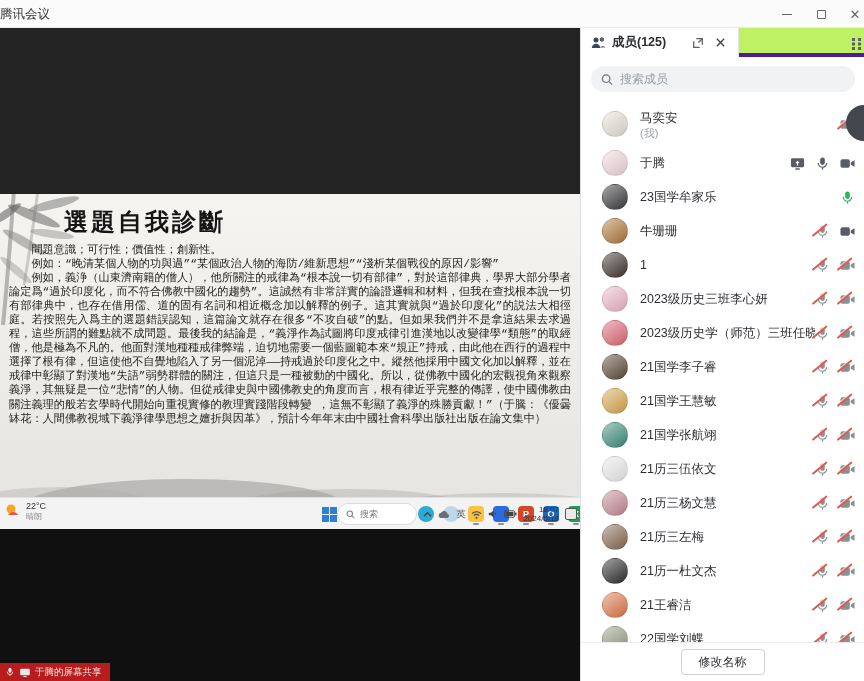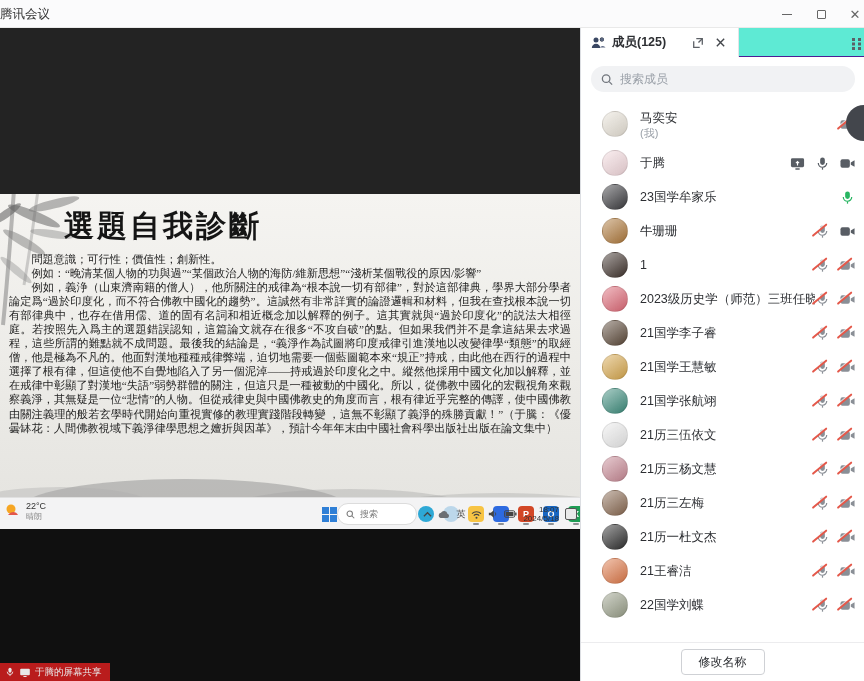--- a/index.html
+++ b/index.html
@@ -21,22 +21,22 @@
   
   .share { position:absolute; left:0; top:28px; width:580px; height:653px; background:#232323; }
   .share-bottom { position:absolute; left:0; top:501px; width:100%; height:152px; background:#101010; }
 
   
   .slide { position:absolute; left:0; top:166px; width:580px; height:303px;
            background:linear-gradient(180deg,#f5f4f1 0%,#ecebe7 60%,#e6e5e1 100%);
            overflow:hidden; }
   .bamboo { position:absolute; left:-6px; top:-4px; opacity:.85; }
   .slide-title { position:relative; z-index:2; margin:12px 0 5px 64px;
-                 font-size:30px; font-weight:bold; letter-spacing:3px; color:#151515; }
-  .slide-body { position:relative; z-index:2; padding:0 9px; font-family:Liberation Serif, serif;
+                 font-size:24px; font-weight:bold; letter-spacing:3px; color:#151515; }
+  .slide-body { position:relative; z-index:2; padding:0 9px; font-family:Liberation Mono, monospace;
                 font-size:11.2px; line-height:14.05px; color:#232323; text-align:justify; }
   .slide-body p { text-indent:2em; margin:0; }
   .mountains { position:absolute; left:0; bottom:-6px; width:100%; height:52px; z-index:1; }
 
   
   .taskbar { position:absolute; left:0; top:469px; width:580px; height:32px;
              background:#f3f3f4; border-top:1px solid #e0e0e0; }
   .tb-weather { position:absolute; left:4px; top:3px; display:flex; align-items:center; gap:4px; }
   .tb-weather .w-icon { width:18px; height:18px; }
   .tb-weather .w-temp { font-size:9px; color:#333; line-height:11px; }
@@ -61,21 +61,21 @@
   
   .share-badge { position:absolute; left:0; bottom:0; height:18px; background:#b91c1c;
                  display:flex; align-items:center; gap:4px; padding:0 8px 0 5px; z-index:5; }
   .share-badge span.lbl { color:#e8e8e8; font-size:9.5px; white-space:nowrap; }
   .share-badge svg { display:block; }
 
   
   .panel { position:absolute; left:580px; top:28px; width:284px; height:653px;
            background:#fff; border-left:1px solid #dcdee2; }
   .panel-header { position:absolute; left:0; top:0; width:100%; height:29px;
-                  background:#5eead4; border-bottom:1px solid #4c1d95; }
+                  background:#bef264; border-bottom:4px solid #4c1d95; }
   .panel-tab { position:absolute; left:0; top:0; width:158px; height:29px; background:#fff;
                border-right:1px solid #e2e4e8; display:flex; align-items:center; padding:0 10px; gap:6px; }
   .panel-tab .tab-label { font-size:12.5px; font-weight:bold; color:#2d2f33; flex:1; }
   .tab-ctl { display:flex; align-items:center; justify-content:center; width:16px; height:16px; color:#5c6066; }
   .hdr-more { position:absolute; right:2px; top:8px; color:#5c6066; }
 
   .search-wrap { position:absolute; left:10px; top:38px; width:264px; height:26px;
                  background:#f1f2f4; border-radius:13px; display:flex; align-items:center;
                  padding:0 10px; gap:7px; }
   .search-wrap input { border:0; outline:0; background:transparent; font-size:12px; color:#333;
@@ -410,20 +410,42 @@
             </span>
             <span class="status muted">
               <svg width="15" height="15" viewBox="0 0 16 16">
                 <rect x="0.5" y="3.5" width="10" height="9" rx="2" fill="currentColor"></rect>
                 <path d="M11.5 6.8 L15.5 4.6 V11.4 L11.5 9.2 Z" fill="currentColor"></path>
               </svg>
             </span>
           </div>
   </div>
 
+  <div class="member-row">
+    <div class="avatar" style="background-color: rgb(240, 184, 202);"></div>
+    <div class="member-text">
+      <span class="member-name">2023级历史三班李心妍</span>
+
+    </div>
+    <div class="row-status">
+            <span class="status muted">
+              <svg width="15" height="15" viewBox="0 0 16 16">
+                <rect x="5.5" y="1.5" width="5" height="8" rx="2.5" fill="currentColor"></rect>
+                <path d="M3.5 7.5a4.5 4.5 0 0 0 9 0" fill="none" stroke="currentColor" stroke-width="1.3"></path>
+                <line x1="8" y1="12.2" x2="8" y2="14.6" stroke="currentColor" stroke-width="1.3"></line>
+              </svg>
+            </span>
+            <span class="status muted">
+              <svg width="15" height="15" viewBox="0 0 16 16">
+                <rect x="0.5" y="3.5" width="10" height="9" rx="2" fill="currentColor"></rect>
+                <path d="M11.5 6.8 L15.5 4.6 V11.4 L11.5 9.2 Z" fill="currentColor"></path>
+              </svg>
+            </span>
+          </div>
+  </div>
 
   <div class="member-row">
     <div class="avatar" style="background-color: rgb(224, 106, 120);"></div>
     <div class="member-text">
       <span class="member-name">2023级历史学（师范）三班任晓菡</span>
 
     </div>
     <div class="row-status">
             <span class="status muted">
               <svg width="15" height="15" viewBox="0 0 16 16">

